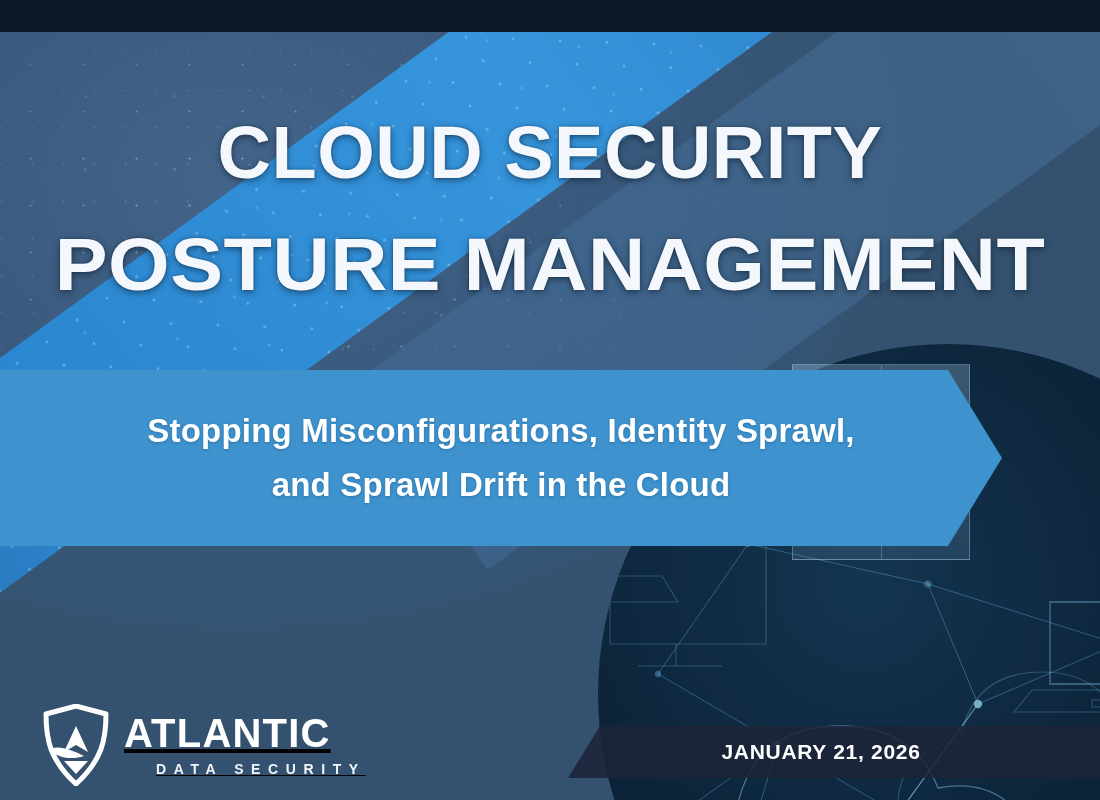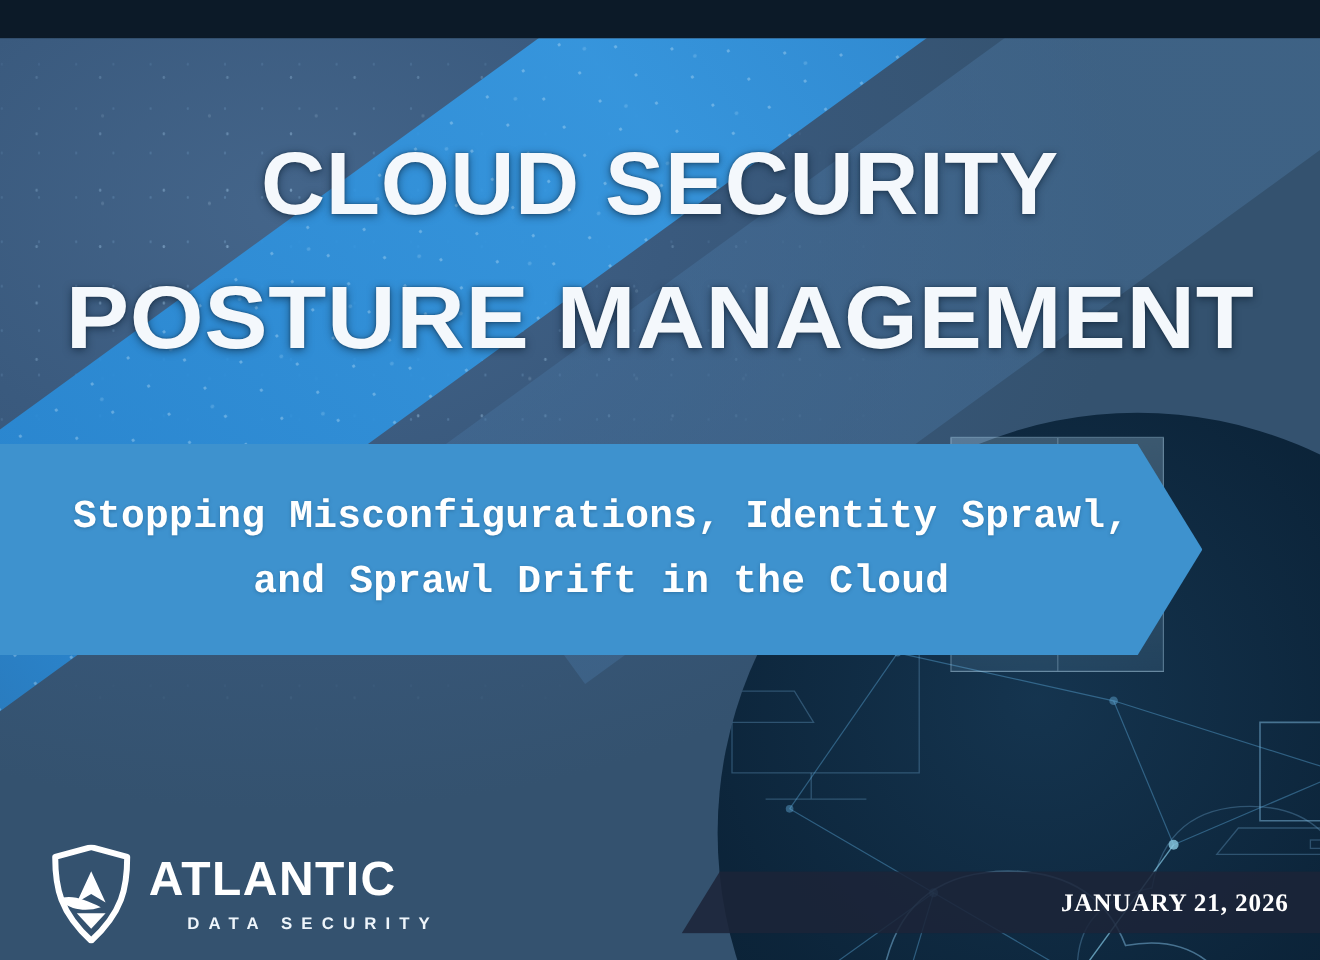--- a/index.html
+++ b/index.html
@@ -130,59 +130,59 @@
   
 
   .banner {
     position:absolute;
     left:0; top:338px;
     width:1002px; height:176px;
     background:#3e92ce;
     clip-path: polygon(0 0, 948px 0, 1002px 50%, 948px 100%, 0 100%);
     display:flex; align-items:center; justify-content:center;
   }
-  .banner-inner { width:900px; text-align:center;font-family:Liberation Mono, monospace; }
+  .banner-inner { width:900px; text-align:center; }
   .banner-line {
     color:#ffffff;
     font-size:33px;
     font-weight:bold;
     line-height:54px;
     letter-spacing:.2px;
     text-shadow:0 1px 3px rgba(18,60,95,.35);
     white-space:nowrap;
   }
 
   
 
   .date-badge {
     position:absolute;
     left:568px; top:694px;
     width:532px; height:52px;
     background:rgba(28,36,56,.86);
     clip-path: polygon(32px 0, 532px 0, 532px 52px, 0 52px);
-    display:flex; align-items:center; justify-content:flex-end;font-family:Liberation Serif, serif;
+    display:flex; align-items:center; justify-content:center;
   }
   .date-text {
     color:#ffffff;
     font-size:21px;
     font-weight:bold;
     letter-spacing:.7px;
     padding-right:26px;
     white-space:nowrap;
   }
 
   
 
   .logo {
     position:absolute;
     left:42px; top:672px;
     display:flex; align-items:center; gap:14px;
   }
   .logo-mark { width:68px; height:82px; flex:none; }
-  .logo-words { display:flex; flex-direction:column; justify-content:space-between; padding-bottom:2px; }
+  .logo-words { display:flex; flex-direction:column; justify-content:space-between; padding-bottom:2px;text-decoration:underline; }
   .logo-name {
     color:#ffffff;
     font-size:40px;
     font-weight:bold;
     letter-spacing:1.2px;
     line-height:1;
     white-space:nowrap;
   }
   .logo-sub {
     color:#eef5fb;

